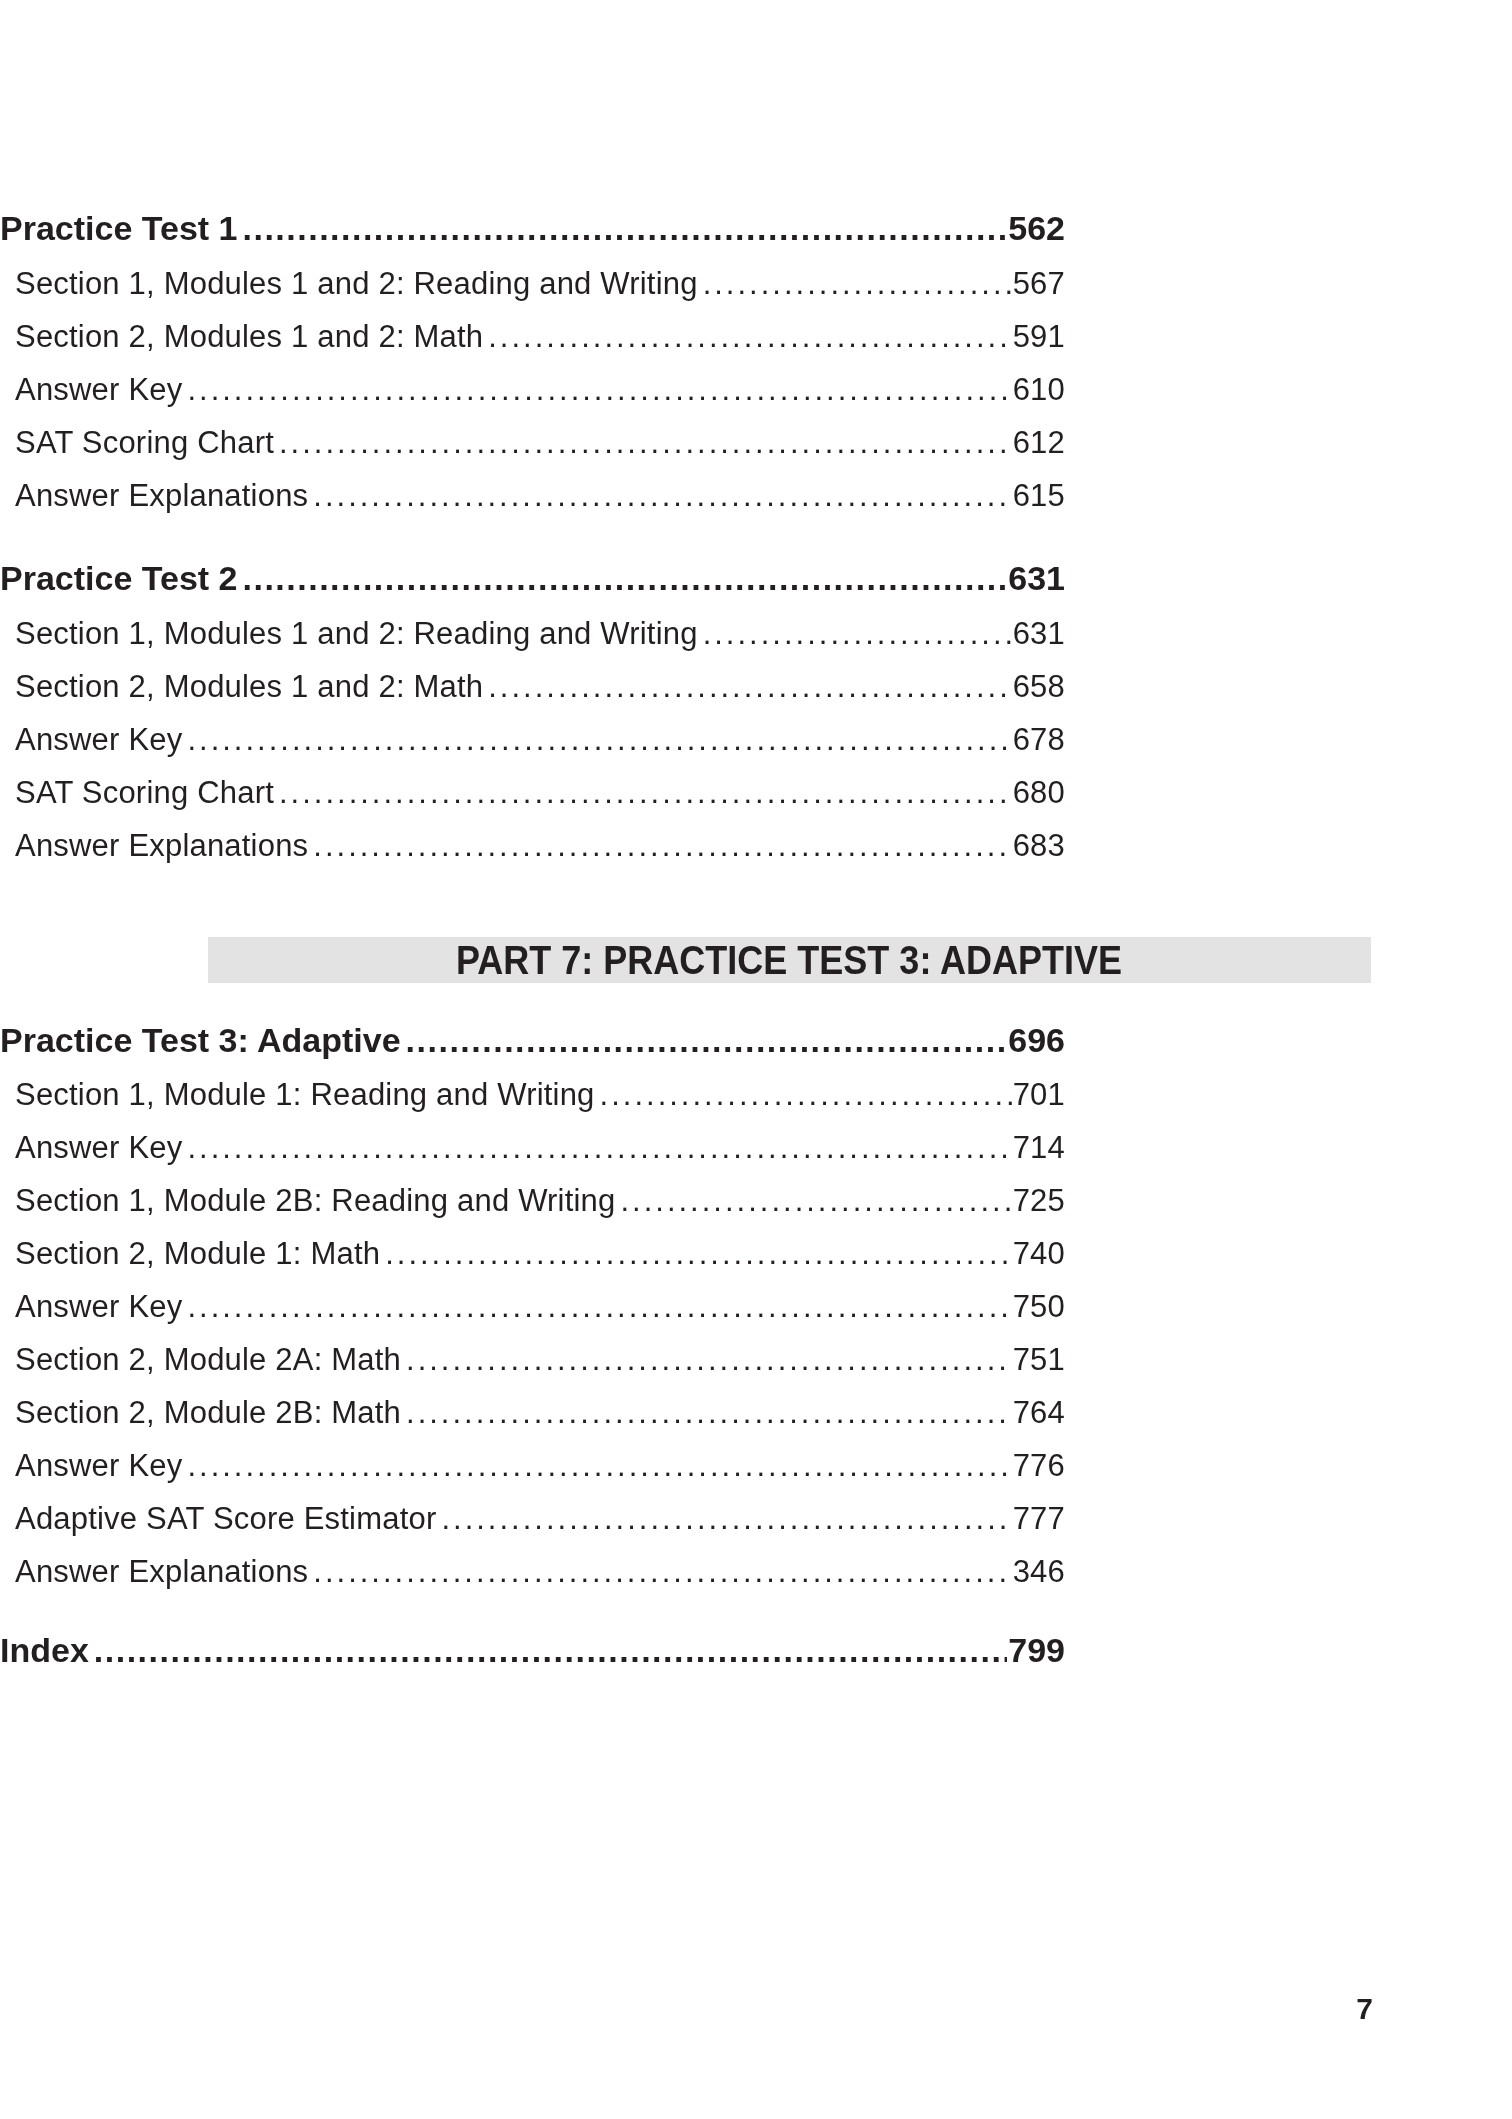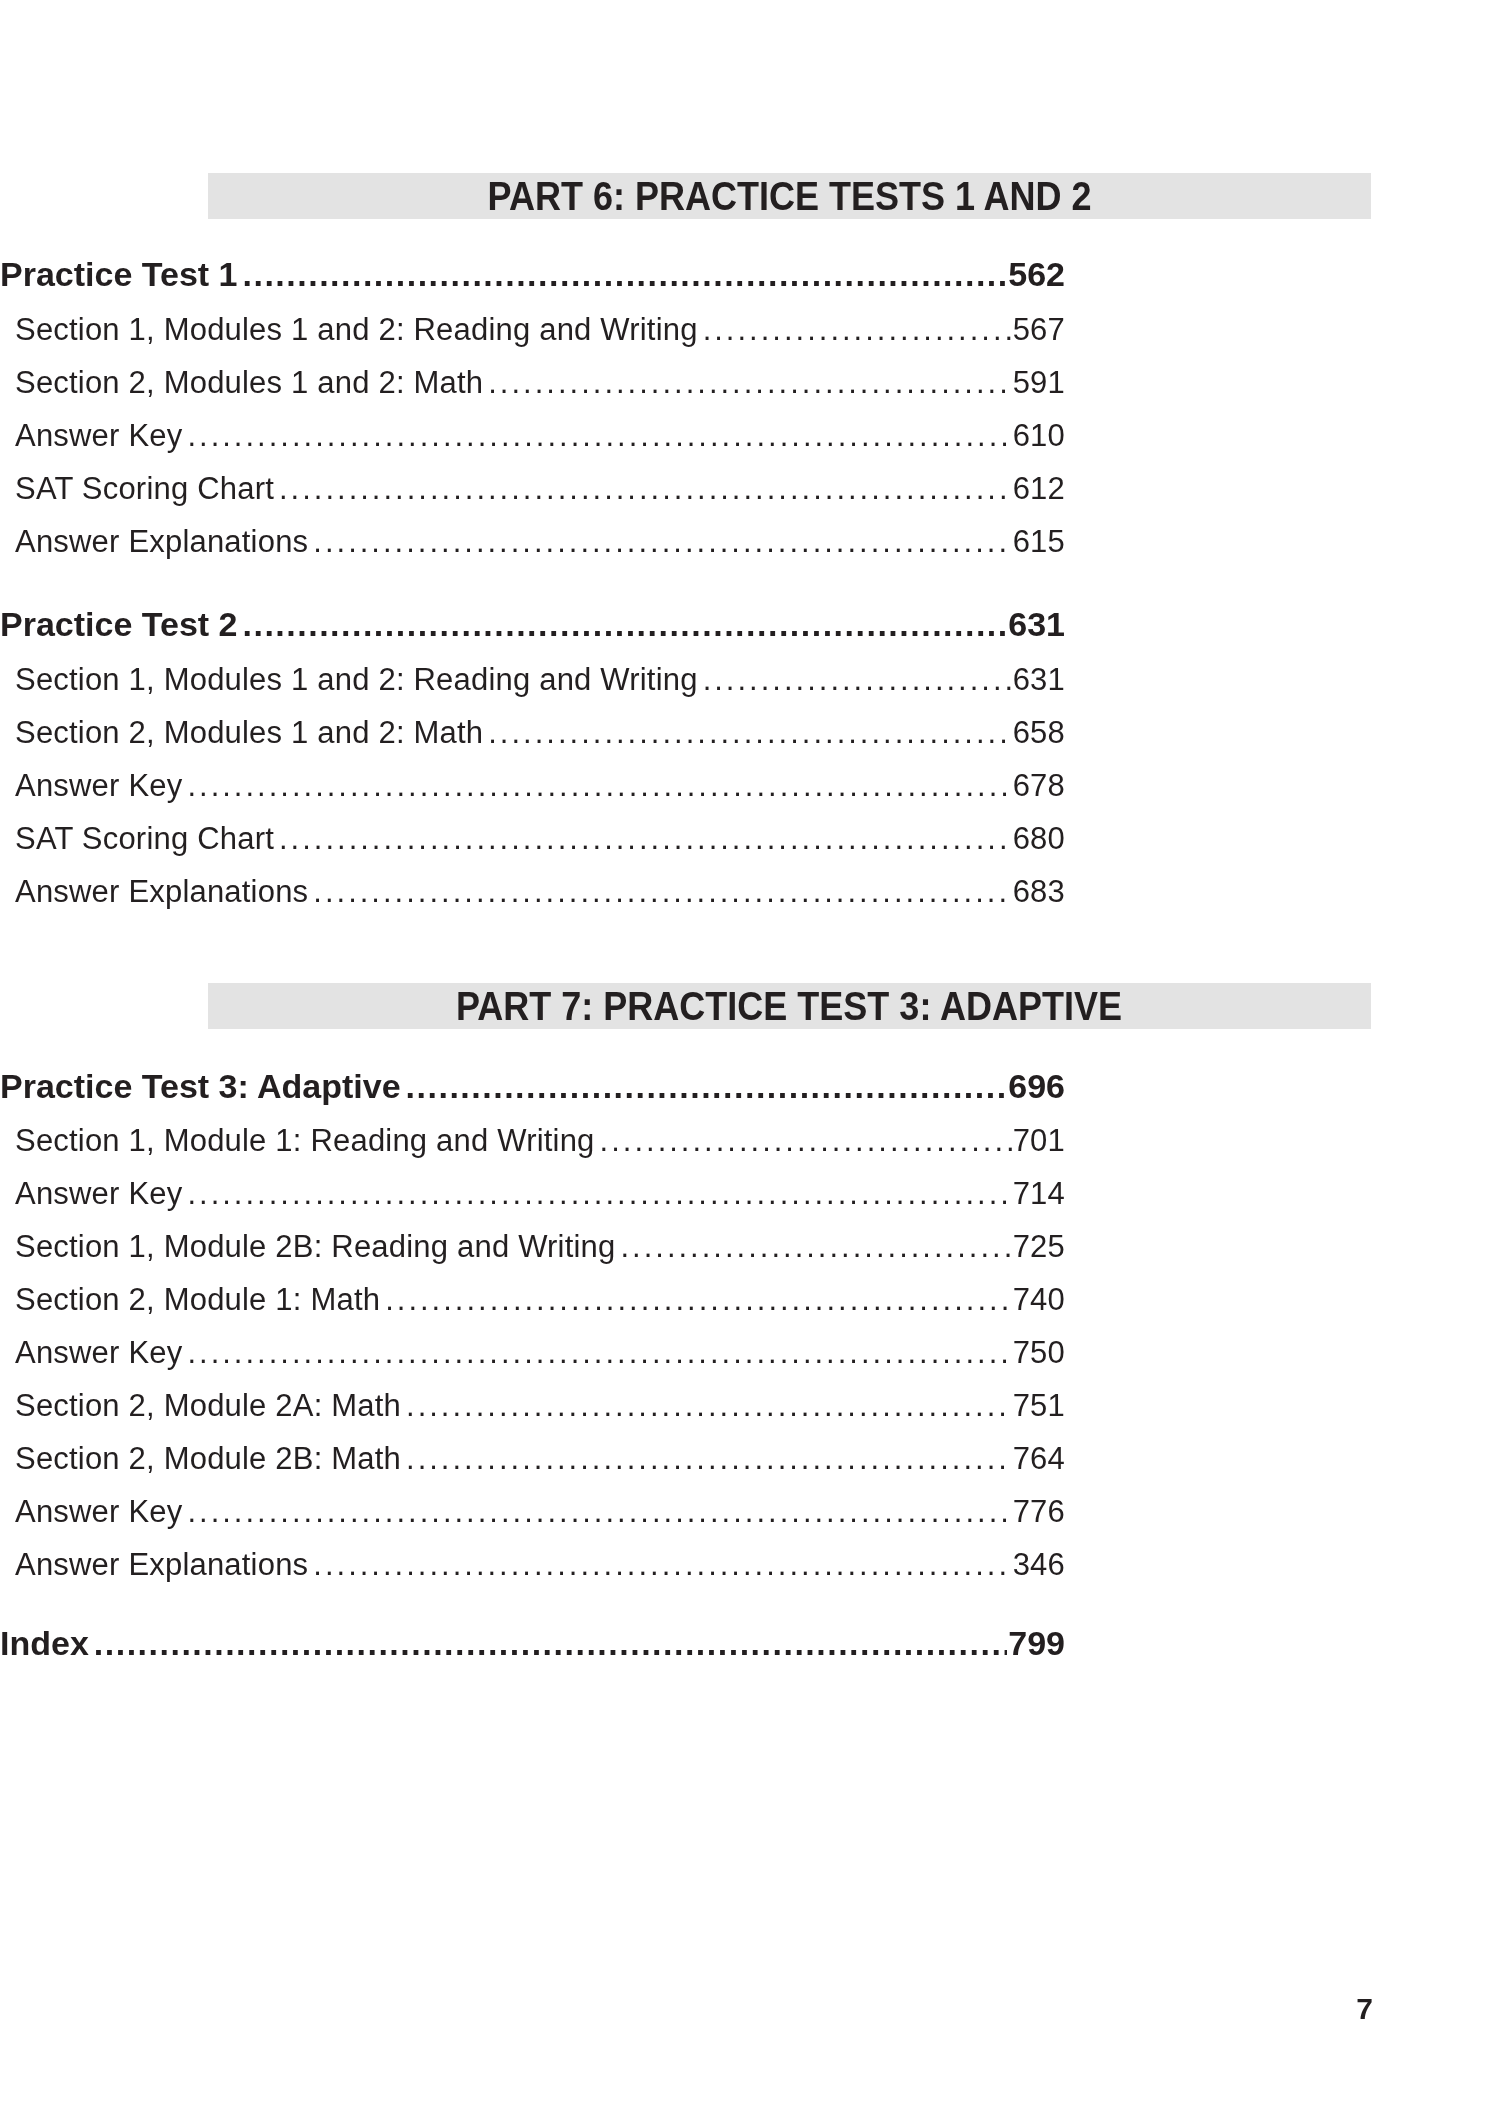--- a/index.html
+++ b/index.html
@@ -68,23 +68,20 @@
     font-size: 30px;
     font-weight: bold;
     line-height: 1;
   }
 </style>
 </head>
 <body>
 
 <div class="page">
 
-  <div class="part-bar">
-    <span class="part-title">PART 6: PRACTICE TESTS 1 AND 2</span>
-  </div>
 
   <div class="toc">
 
     <div class="row head mt-g1head">
       <span class="lbl">Practice Test 1</span>
       <span class="dots"></span>
       <span class="num">562</span>
     </div>
     <div class="row sub first">
       <span class="lbl">Section 1, Modules 1 and 2: Reading and Writing</span>
@@ -189,20 +186,25 @@
       <span class="lbl">Section 2, Module 2B: Math</span>
       <span class="dots"></span>
       <span class="num">764</span>
     </div>
     <div class="row sub">
       <span class="lbl">Answer Key</span>
       <span class="dots"></span>
       <span class="num">776</span>
     </div>
     <div class="row sub">
+      <span class="lbl">Adaptive SAT Score Estimator</span>
+      <span class="dots"></span>
+      <span class="num">777</span>
+    </div>
+    <div class="row sub">
       <span class="lbl">Answer Explanations</span>
       <span class="dots"></span>
       <span class="num">346</span>
     </div>
 
     <div class="row head mt-index">
       <span class="lbl">Index</span>
       <span class="dots"></span>
       <span class="num">799</span>
     </div>

